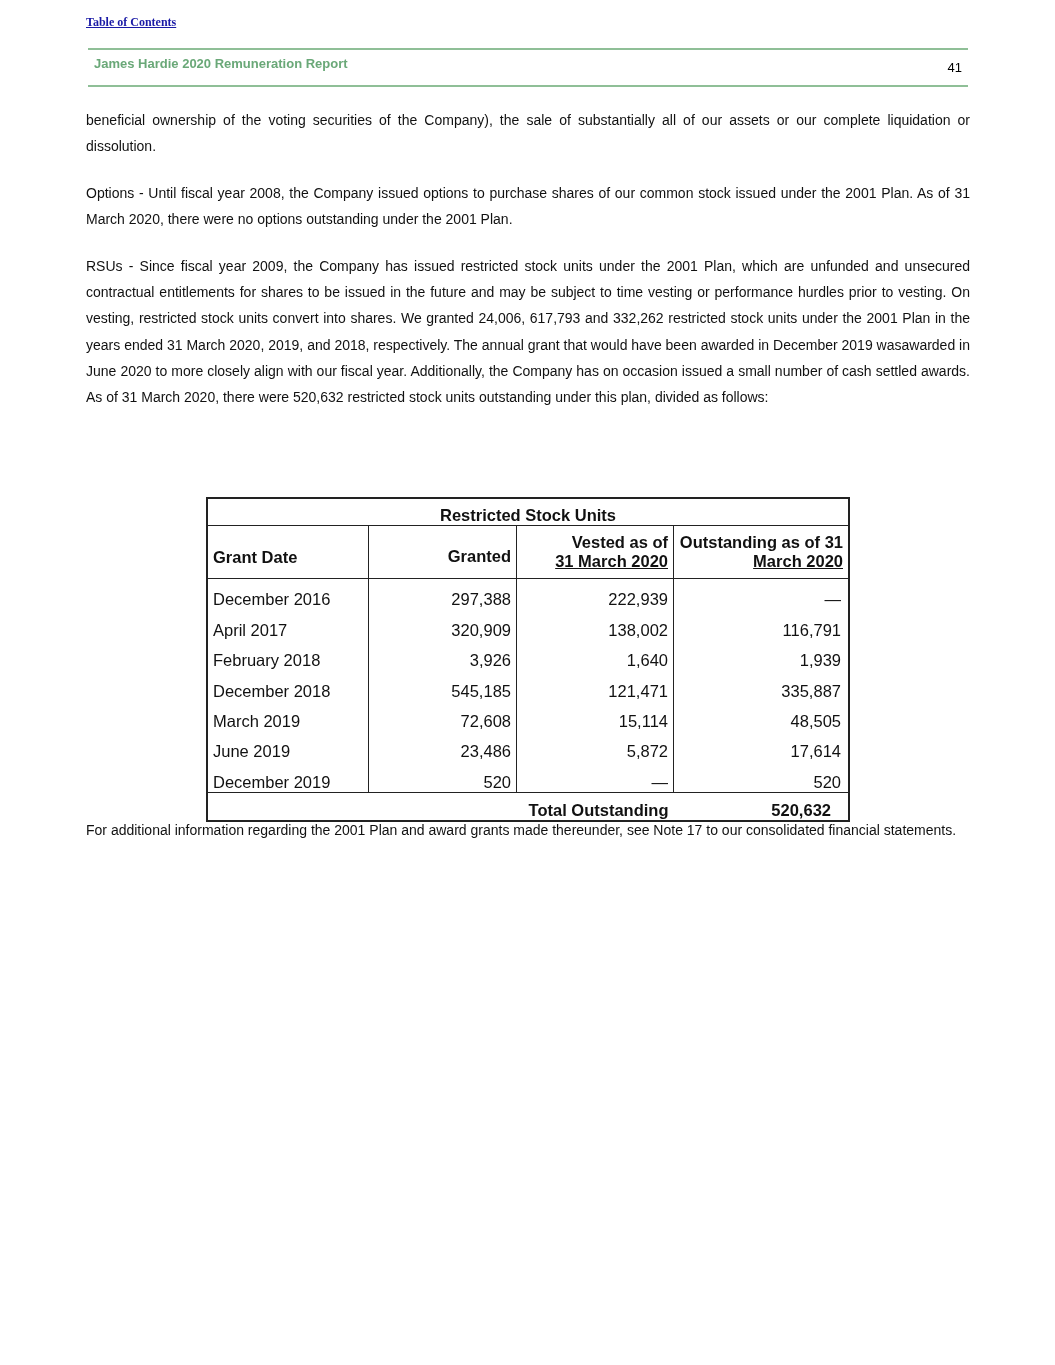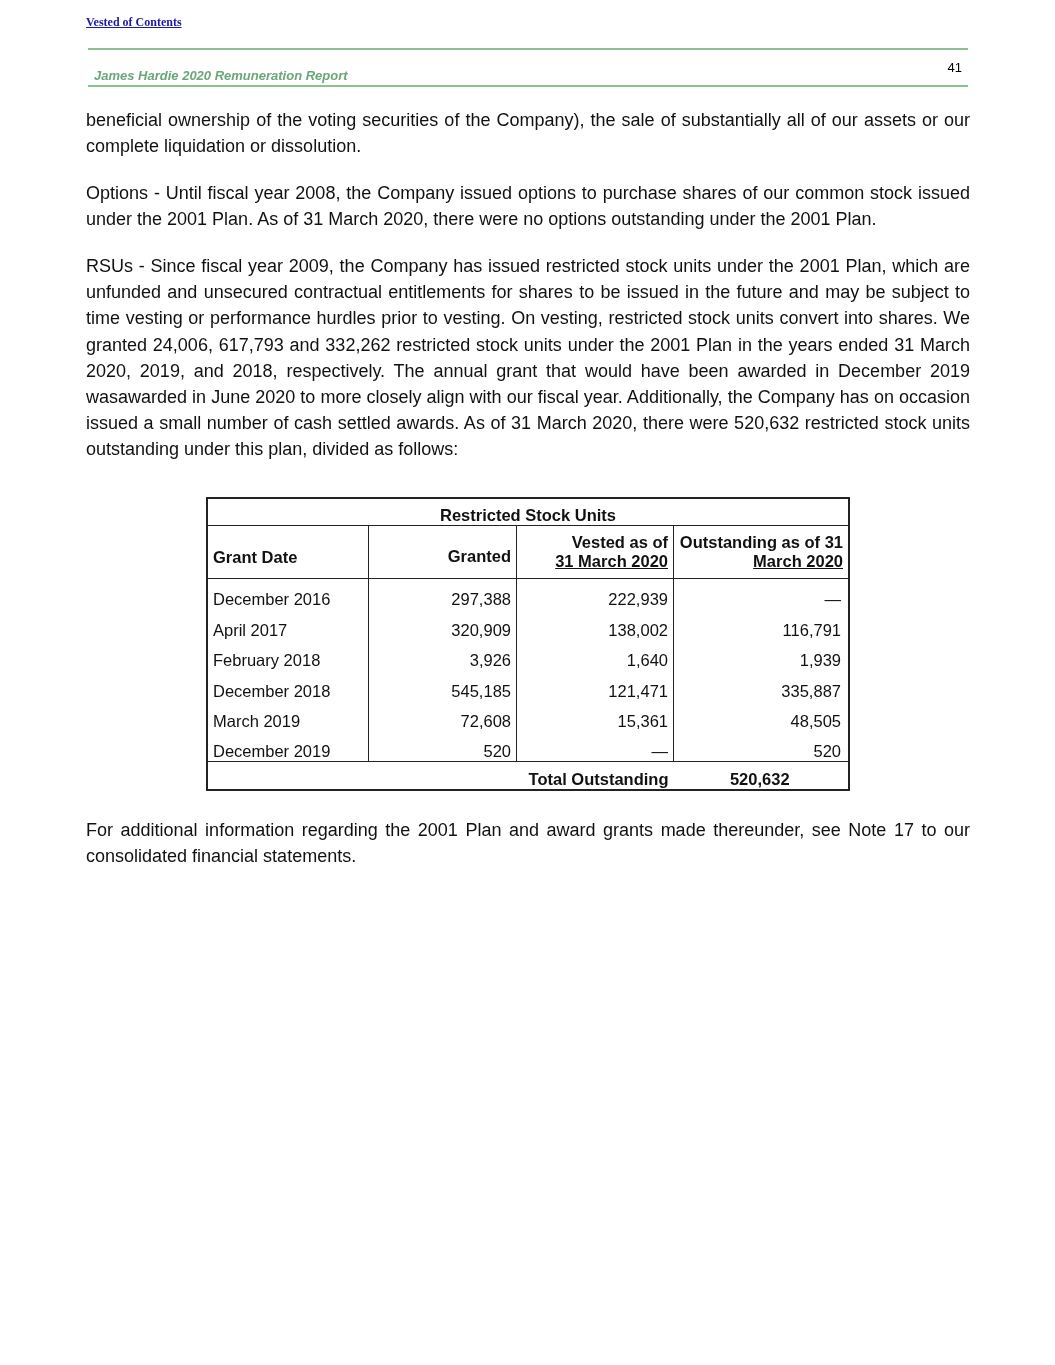--- a/index.html
+++ b/index.html
@@ -27,38 +27,37 @@
       left: 88px;
       width: 880px;
       height: 0;
       border-top: 2px solid #8fbf97;
     }
     .hdr-rule.top { top: 48px; }
     .hdr-rule.bottom { top: 85px; }
     .hdr-title {
       position: absolute;
       left: 94px;
-      top: 68px;
+      top: 56px;
       font-size: 13px;
       font-weight: bold;
       color: #6aa878;
-      font-style: italic;
     }
     .hdr-page {
       position: absolute;
       right: 93px;
       top: 60px;
       font-size: 13px;
       color: #000000;
     }
     .para {
       position: absolute;
       left: 86px;
       width: 884px;
-      font-size: 18px;
+      font-size: 14px;
       line-height: 26.2px;
       text-align: justify;
       margin: 0;
     }
     .p1 { top: 107px; text-align-last: left; }
     .p2 { top: 180px; }
     .p3 { top: 253px; }
     .p4 { top: 817px; }
 
     table.rsu {
@@ -97,27 +96,27 @@
     table.rsu .c1 { width: 150px; text-align: left; border-right: 1.5px solid #222; }
     table.rsu .c2 { width: 137px; text-align: right; border-right: 1.5px solid #222; }
     table.rsu .c3 { width: 146px; text-align: right; border-right: 1.5px solid #222; }
     table.rsu .c4 { text-align: right; padding-right: 7px; }
     table.rsu tr.total td {
       border-top: 1.5px solid #222;
       font-weight: bold;
       height: 27px;
     }
     table.rsu tr.total td.total-label { text-align: right; }
-    table.rsu tr.total td.total-value { text-align: center; padding-right: 7px; }
+    table.rsu tr.total td.total-value { text-align: right; padding-right: 17px; }
     table.rsu tr.data td { padding-top: 3px; }
   </style>
 </head>
 <body>
 
-<a class="toc-link">Vested of Contents</a>
+<a class="toc-link">Table of Contents</a>
 <div class="hdr-rule top"></div>
 <div class="hdr-title">James Hardie 2020 Remuneration Report</div>
 <div class="hdr-page">41</div>
 <div class="hdr-rule bottom"></div>
 
 <p class="para p1">beneficial ownership of the voting securities of the Company), the sale of substantially all of our assets or our complete liquidation or dissolution.</p>
 <p class="para p2">Options - Until fiscal year 2008, the Company issued options to purchase shares of our common stock issued under the 2001 Plan.  As of 31 March 2020, there were no options outstanding under the 2001 Plan.</p>
 <p class="para p3">RSUs - Since fiscal year 2009, the Company has issued restricted stock units under the 2001 Plan, which are unfunded and unsecured contractual entitlements for shares to be issued in the future and may be subject to time vesting or performance hurdles prior to vesting.  On vesting, restricted stock units convert into shares.  We granted 24,006, 617,793 and 332,262 restricted stock units under the 2001 Plan in the years ended 31 March 2020, 2019, and 2018, respectively.  The annual grant that would have been awarded in December 2019 wasawarded in June 2020 to more closely align with our fiscal year. Additionally, the Company has on occasion issued a small number of cash settled awards.  As of 31 March 2020, there were 520,632 restricted stock units outstanding under this plan, divided as follows:</p>
 
 <table class="rsu">
@@ -159,22 +158,28 @@
       </tr>
       <tr class="data">
         <td class="c1">December 2018</td>
         <td class="c2">545,185</td>
         <td class="c3">121,471</td>
         <td class="c4">335,887</td>
       </tr>
       <tr class="data">
         <td class="c1">March 2019</td>
         <td class="c2">72,608</td>
-        <td class="c3">15,361</td>
+        <td class="c3">15,114</td>
         <td class="c4">48,505</td>
+      </tr>
+      <tr class="data">
+        <td class="c1">June 2019</td>
+        <td class="c2">23,486</td>
+        <td class="c3">5,872</td>
+        <td class="c4">17,614</td>
       </tr>
       <tr class="data">
         <td class="c1">December 2019</td>
         <td class="c2">520</td>
         <td class="c3">—</td>
         <td class="c4">520</td>
       </tr>
     </tbody>
   <tbody>
       <tr class="total">

